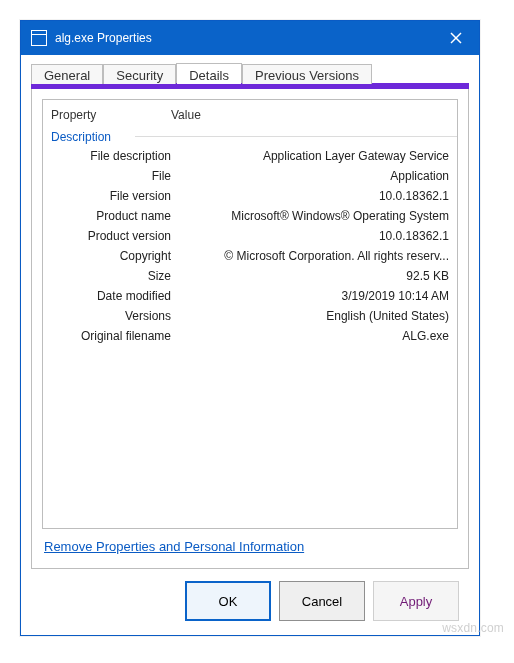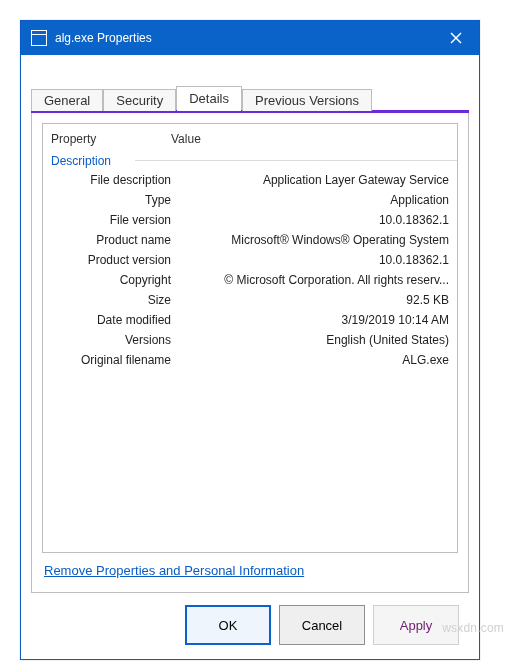--- a/index.html
+++ b/index.html
@@ -46,25 +46,23 @@
       width: 46px; height: 100%;
       display: flex; align-items: center; justify-content: center;
     }
     .titlebar-close svg { width: 12px; height: 12px; stroke: #fff; stroke-width: 1.5; }
     .body-area {
       background: #fff;
       padding: 8px 10px 14px 10px;
     }
     .tabstrip {
       display: flex;
-      align-items: flex-end;
-      border-bottom: 3px solid #6d28d9;
+      border-bottom: 6px solid #6d28d9;
       height: 26px;
       position: relative;
-      margin-top: 24px;
     }
     .tab {
       border: 1px solid #bdbdbd;
       border-bottom: none;
       padding: 3px 12px 3px 12px;
       margin-right: 0px;
       background: #f7f7f7;
       color: #333;
       position: relative;
       top: 1px;
@@ -196,21 +194,21 @@
           <div class="col-prop">Property</div>
           <div class="col-val">Value</div>
         </div>
         <div class="section-head">Description</div>
 
         <div class="prop-row">
             <div class="col-prop">File description</div>
             <div class="col-val">Application Layer Gateway Service</div>
           </div>
         <div class="prop-row">
-            <div class="col-prop">Type</div>
+            <div class="col-prop">File</div>
             <div class="col-val">Application</div>
           </div>
         <div class="prop-row">
             <div class="col-prop">File version</div>
             <div class="col-val">10.0.18362.1</div>
           </div>
         <div class="prop-row">
             <div class="col-prop">Product name</div>
             <div class="col-val">Microsoft® Windows® Operating System</div>
           </div>

